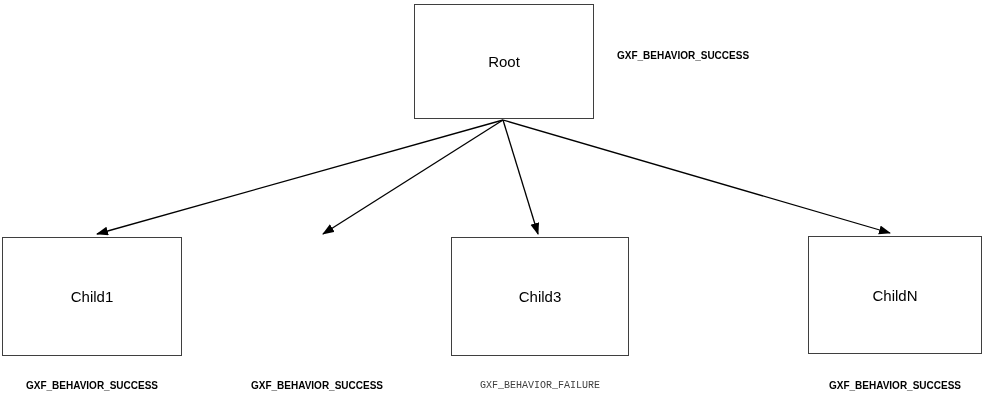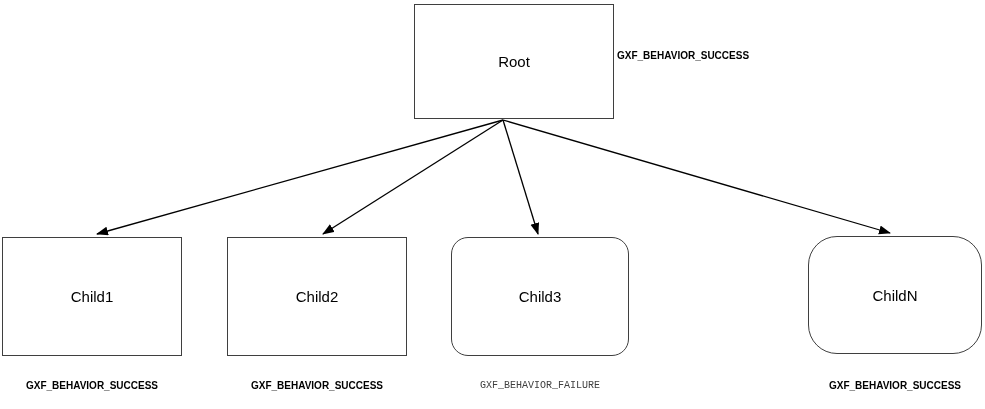--- a/index.html
+++ b/index.html
@@ -19,25 +19,25 @@
   }
   .edges{position:absolute;left:0;top:0;width:985px;height:409px;}
   .node{
     position:absolute;
     box-sizing:border-box;
     border:1px solid var(--box-border);
     background:var(--box-fill);
     display:flex;align-items:center;justify-content:center;
     font-size:15px;color:var(--text);
   }
-  .node-root  {left:414px;top:4px;  width:200px;height:115px;}
+  .node-root  {left:414px;top:4px;  width:180px;height:115px;}
   .node-child1{left:2px;  top:237px;width:180px;height:119px;}
   .node-child2{left:227px;top:237px;width:180px;height:119px;}
-  .node-child3{left:451px;top:237px;width:178px;height:119px;border-radius:17px;}
-  .node-childN{left:808px;top:236px;width:174px;height:118px;border-radius:29px;}
+  .node-child3{left:451px;top:237px;width:178px;height:119px;}
+  .node-childN{left:808px;top:236px;width:174px;height:118px;}
   .status{
     position:absolute;
     font-size:10px;font-weight:bold;color:var(--text);
     white-space:nowrap;
   }
   .status-root  {left:617px;top:50px;}
   .status-child {top:380px;text-align:center;}
   .status-child1{left:2px;  width:180px;}
   .status-child2{left:227px;width:180px;}
   .status-child3{left:451px;width:178px;font-weight:normal;color:var(--failure-label);font-family:Liberation Mono, monospace;}
@@ -63,23 +63,20 @@
   <div class="node node-root">
     <span>Root</span>
   </div>
   <div class="status status-root">GXF_BEHAVIOR_SUCCESS</div>
 
   <div class="node node-child1">
     <span>Child1</span>
   </div>
   <div class="status status-child status-child1">GXF_BEHAVIOR_SUCCESS</div>
 
-  <div class="node node-child2">
-    <span>Child2</span>
-  </div>
   <div class="status status-child status-child2">GXF_BEHAVIOR_SUCCESS</div>
 
   <div class="node node-child3">
     <span>Child3</span>
   </div>
   <div class="status status-child status-child3">GXF_BEHAVIOR_FAILURE</div>
 
   <div class="node node-childN">
     <span>ChildN</span>
   </div>

